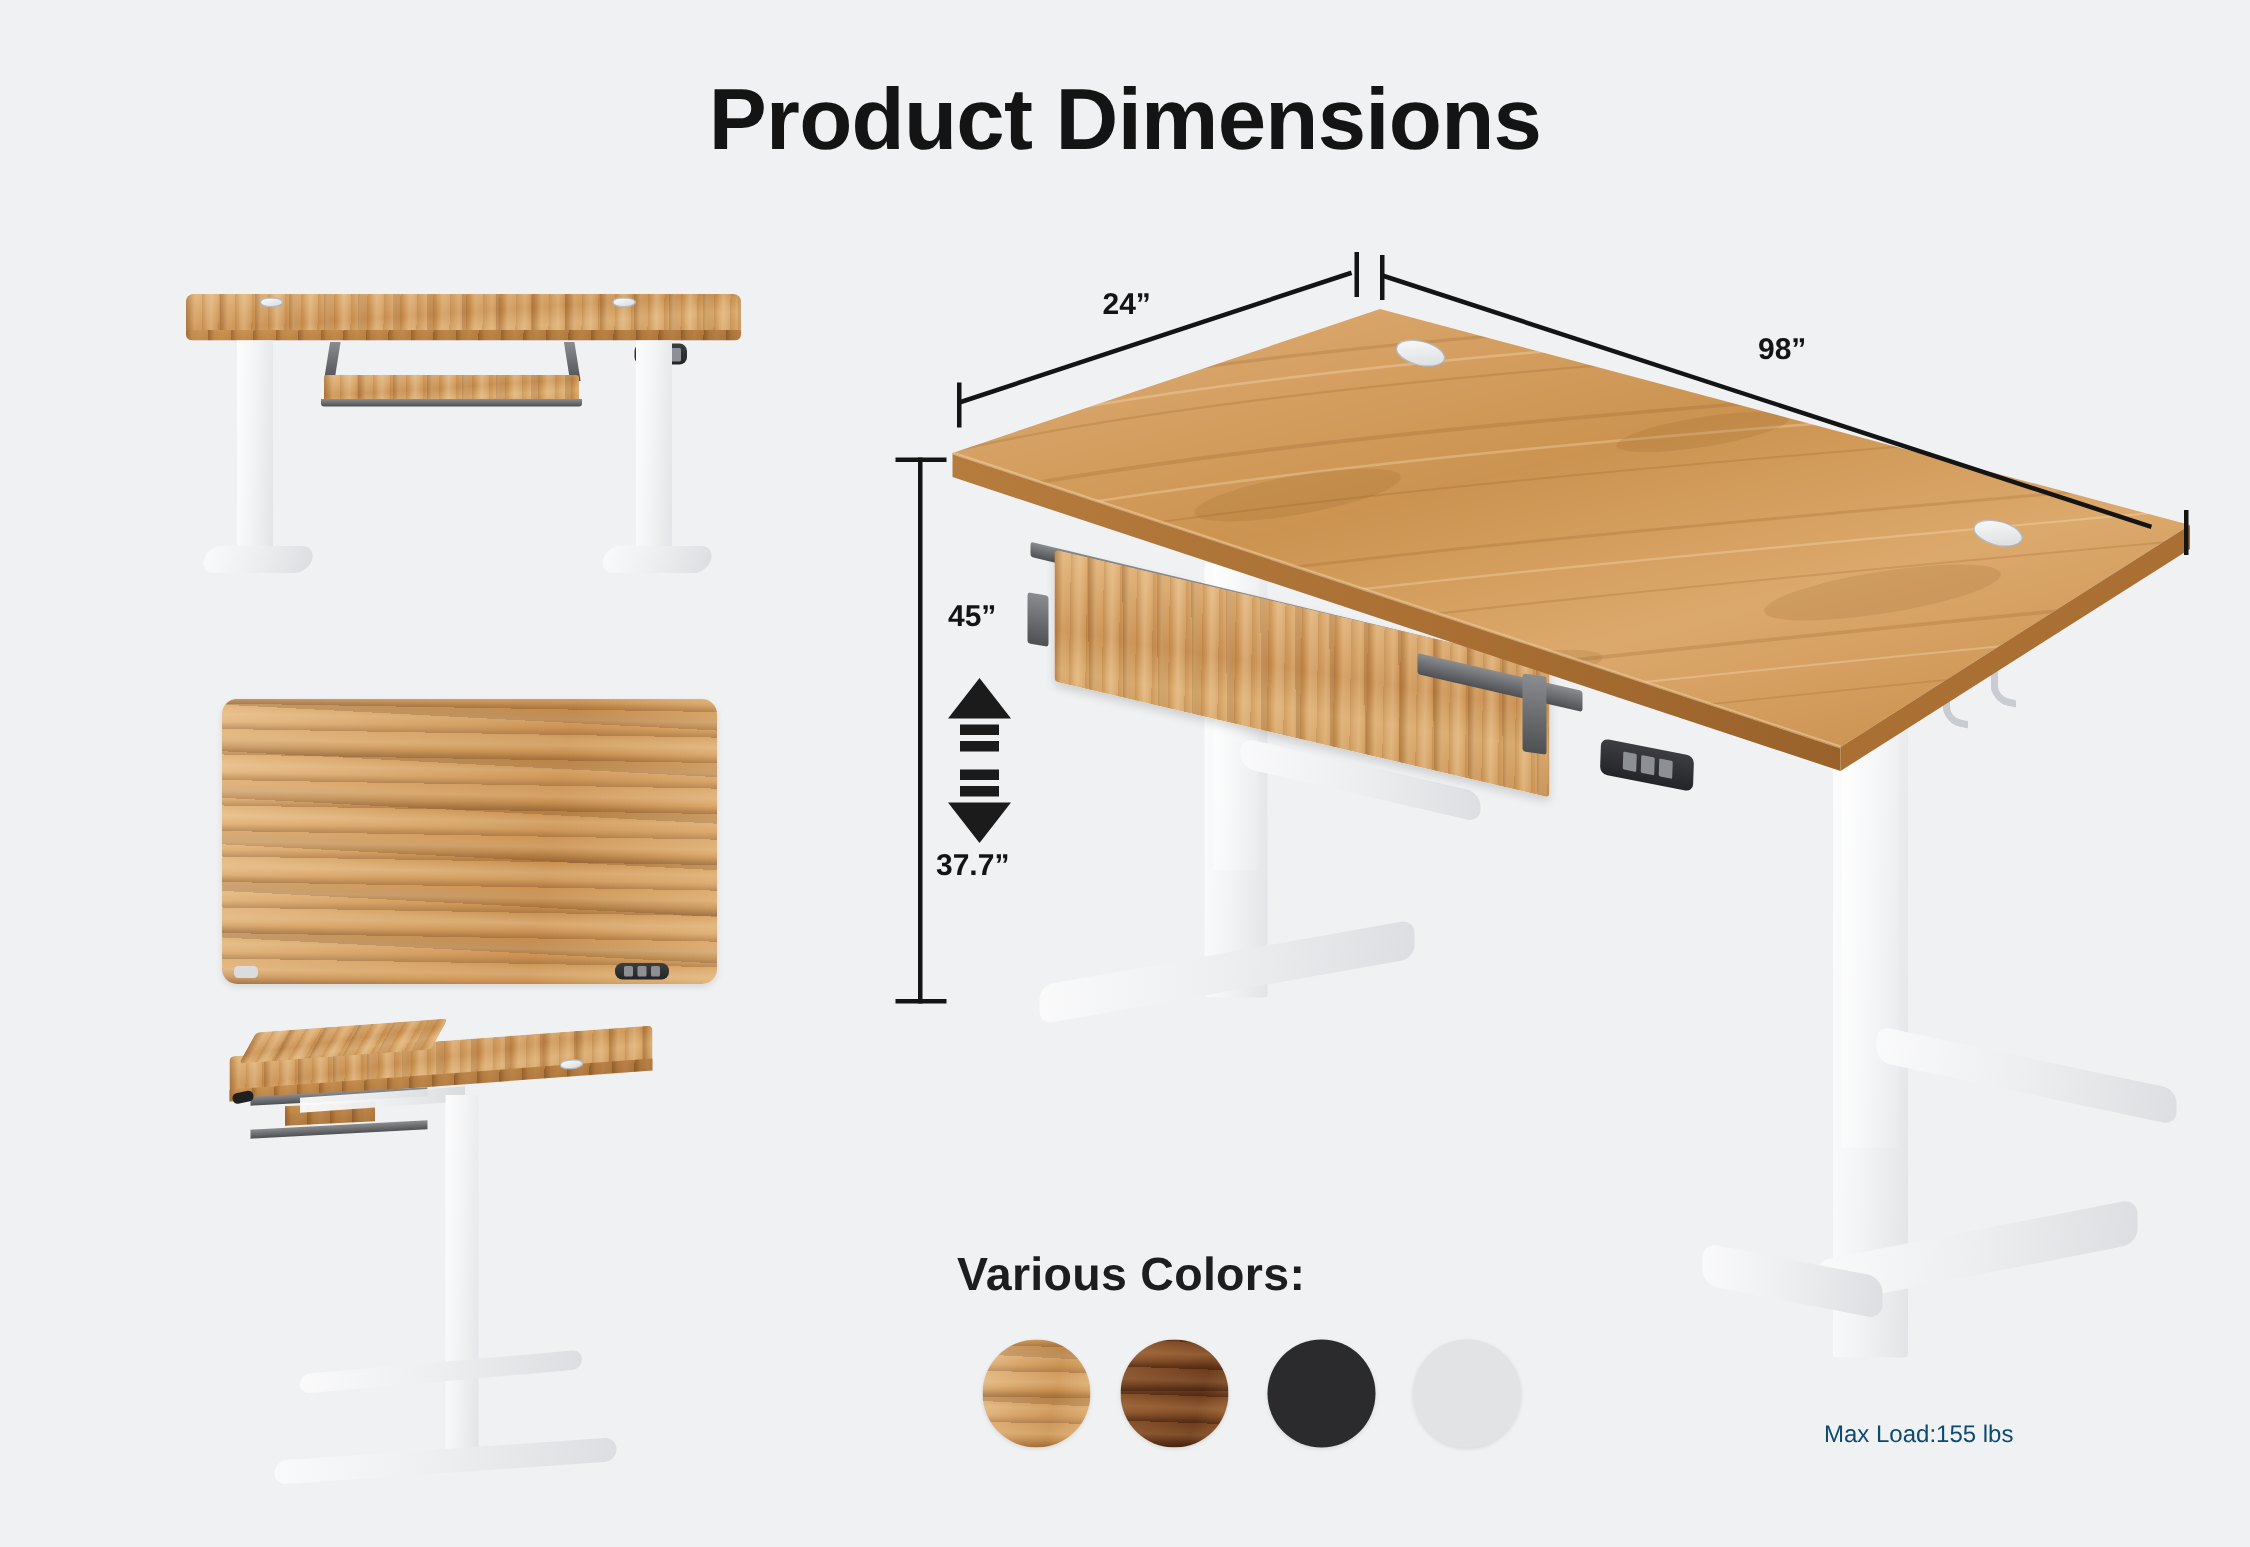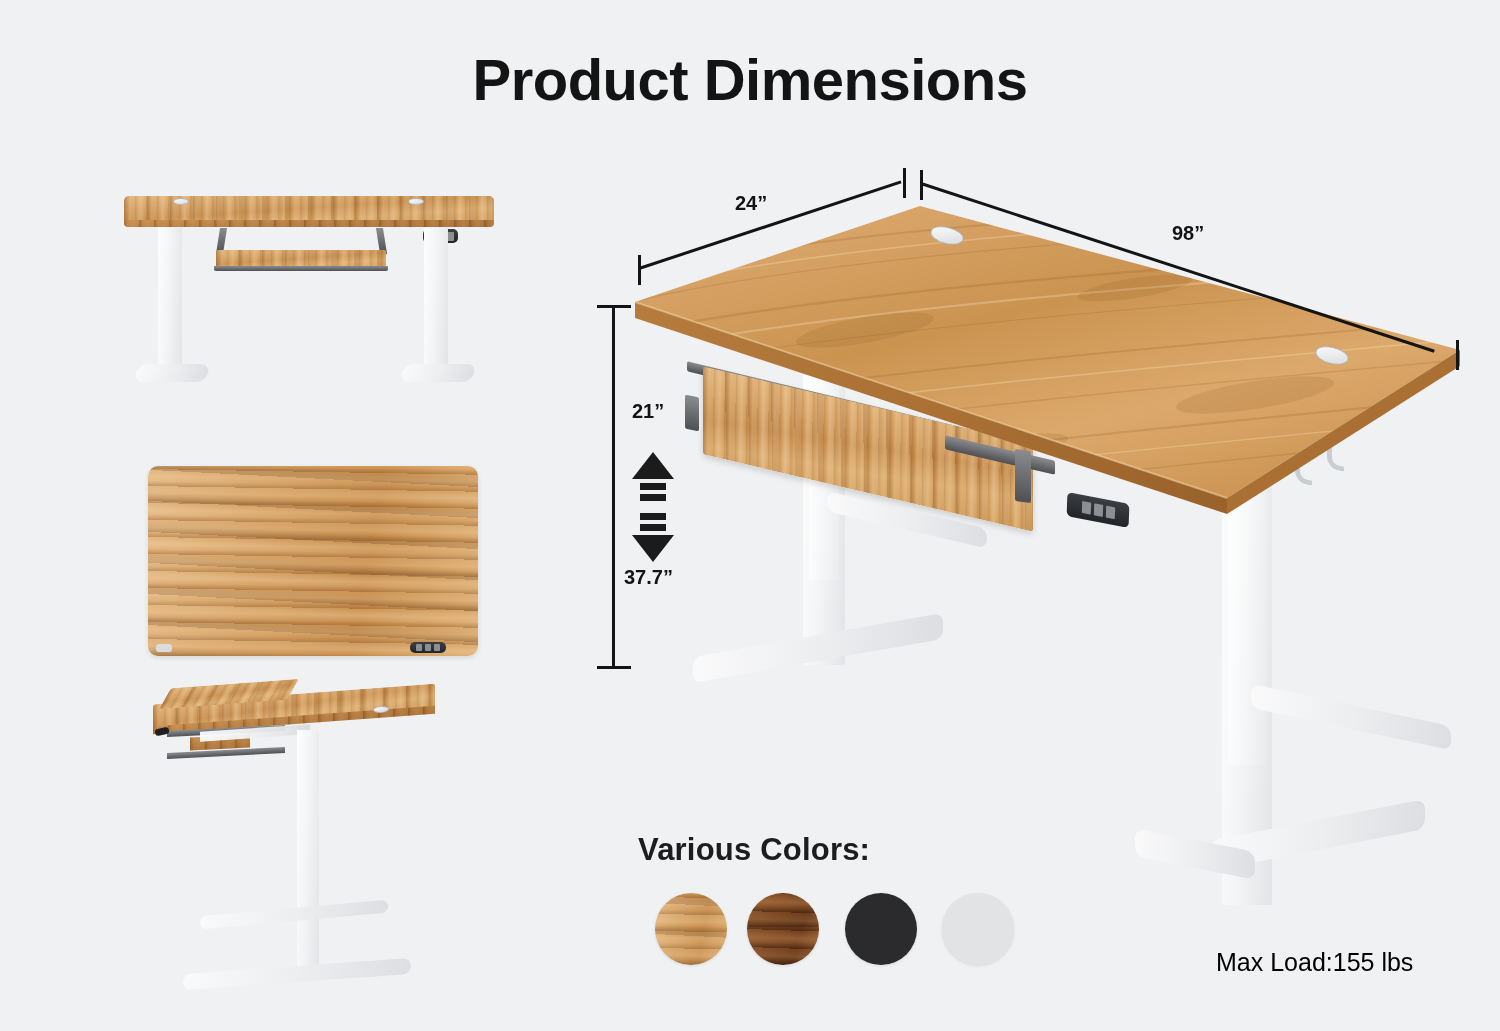--- a/index.html
+++ b/index.html
@@ -262,21 +262,21 @@
     <div class="tick-v" style="left:920px; top:170px; height:30px;"></div>
     <div class="tick-v" style="left:1456px; top:340px; height:30px;"></div>
     <div class="dim-label" style="left:1172px; top:222px;">98”</div>
   </div>
 
   <div>
     <div class="dim-line" style="left:612px; top:305px; width:3px; height:364px;"></div>
     <div class="tick-h" style="left:597px; top:305px; width:34px;"></div>
     <div class="tick-h" style="left:597px; top:666px; width:34px;"></div>
 
-    <div class="dim-label" style="left:632px; top:400px;">21”</div>
+    <div class="dim-label" style="left:632px; top:400px;">45”</div>
 
     <div>
       <div class="arrow-up" style="left:632px; top:452px;"></div>
       <div class="arrow-bar" style="left:640px; top:483px;"></div>
       <div class="arrow-bar" style="left:640px; top:494px;"></div>
       <div class="arrow-bar" style="left:640px; top:513px;"></div>
       <div class="arrow-bar" style="left:640px; top:524px;"></div>
       <div class="arrow-dn" style="left:632px; top:535px;"></div>
     </div>
 
@@ -285,15 +285,15 @@
 
   <div>
     <div style="position:absolute; left:638px; top:832px; font-size:31px; font-weight:600; color:#1d1d1f; letter-spacing:.2px;">Various Colors:</div>
 
     <div class="swatch wood-v" style="left:655px; top:893px;"></div>
     <div class="swatch wood-rustic" style="left:747px; top:893px;"></div>
     <div class="swatch" style="left:845px; top:893px; background:#2B2B2D;"></div>
     <div class="swatch" style="left:942px; top:893px; background:#E2E3E5;"></div>
   </div>
 
-  <div style="position:absolute; left:1216px; top:948px; font-size:25px; font-weight:400; color:#000000;">Max Load:155 lbs</div>
+  <div style="position:absolute; left:1216px; top:948px; font-size:16px; font-weight:400; color:#0c4a6e;">Max Load:155 lbs</div>
 
 </div>
 
 </body></html>

